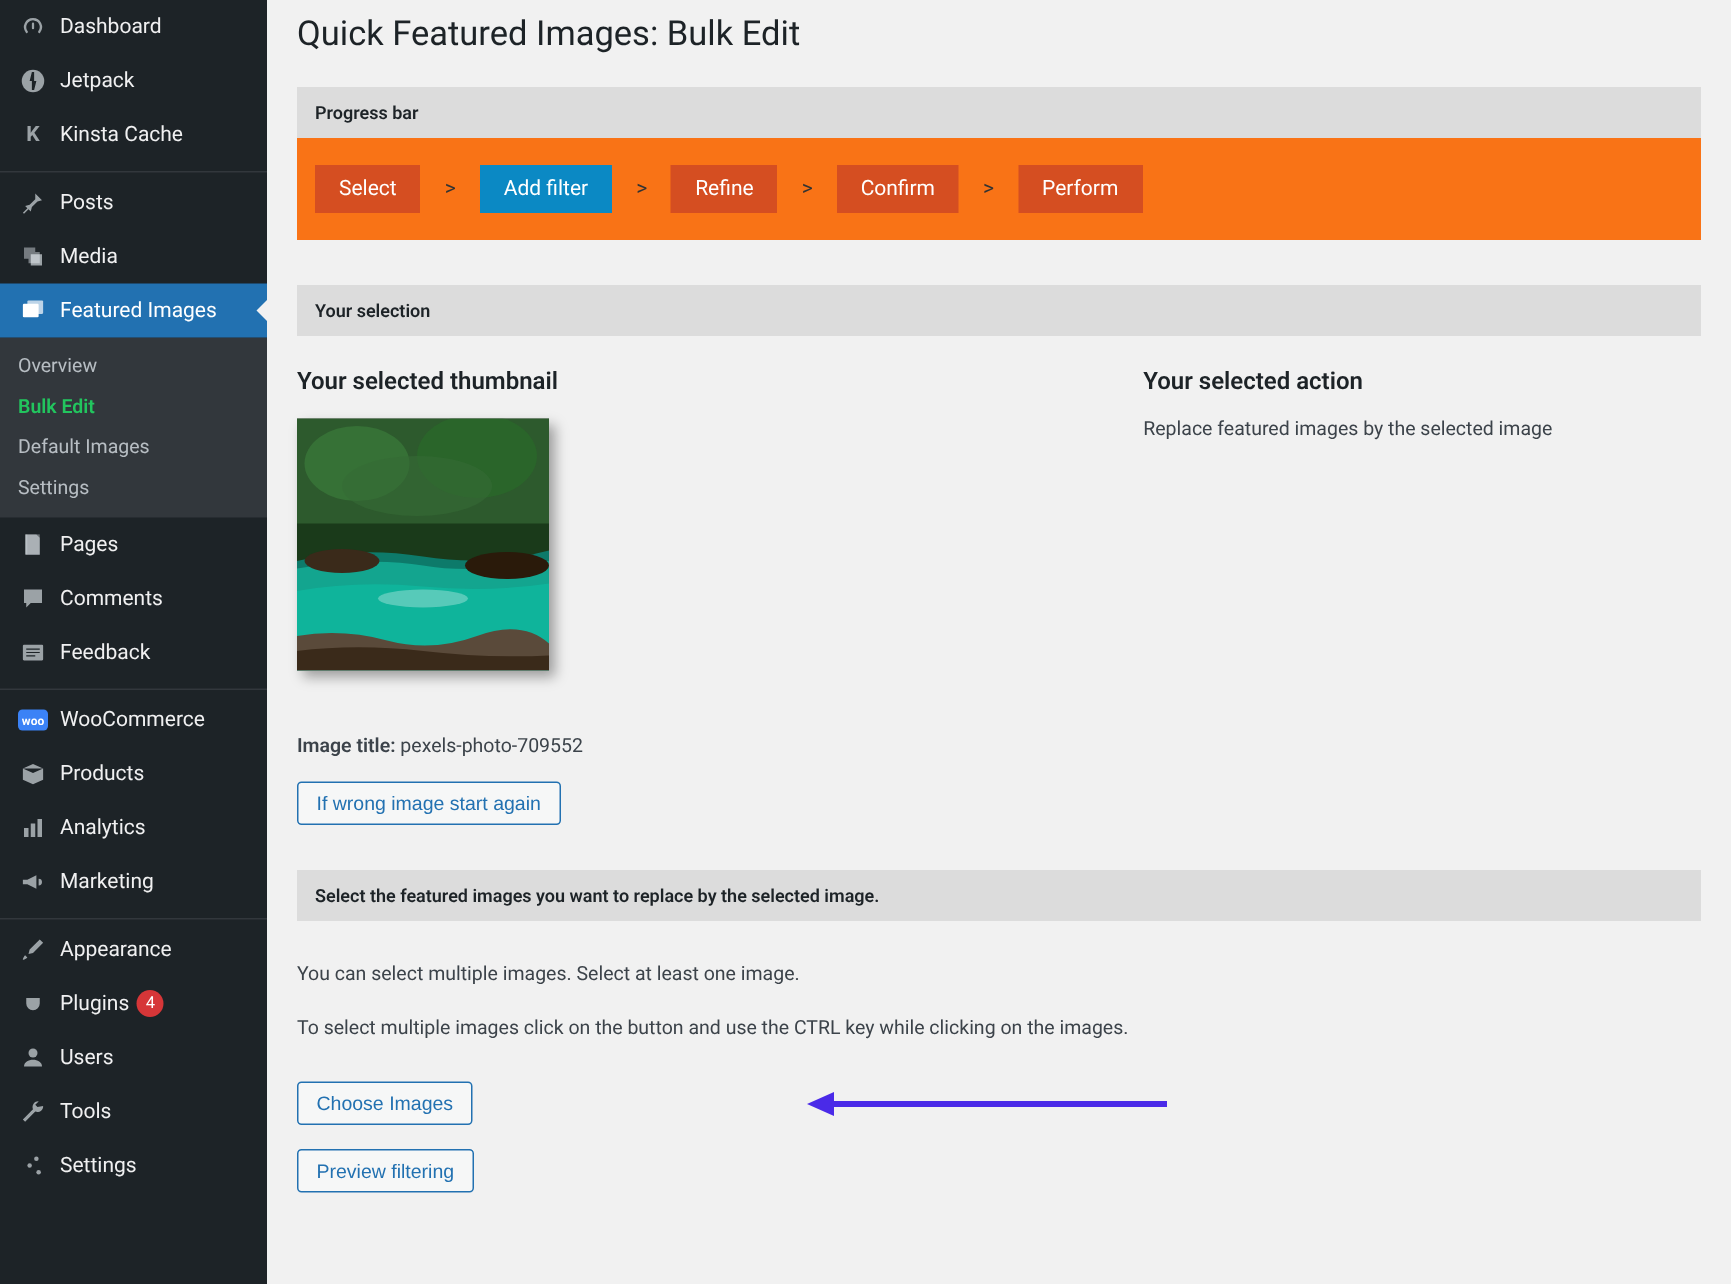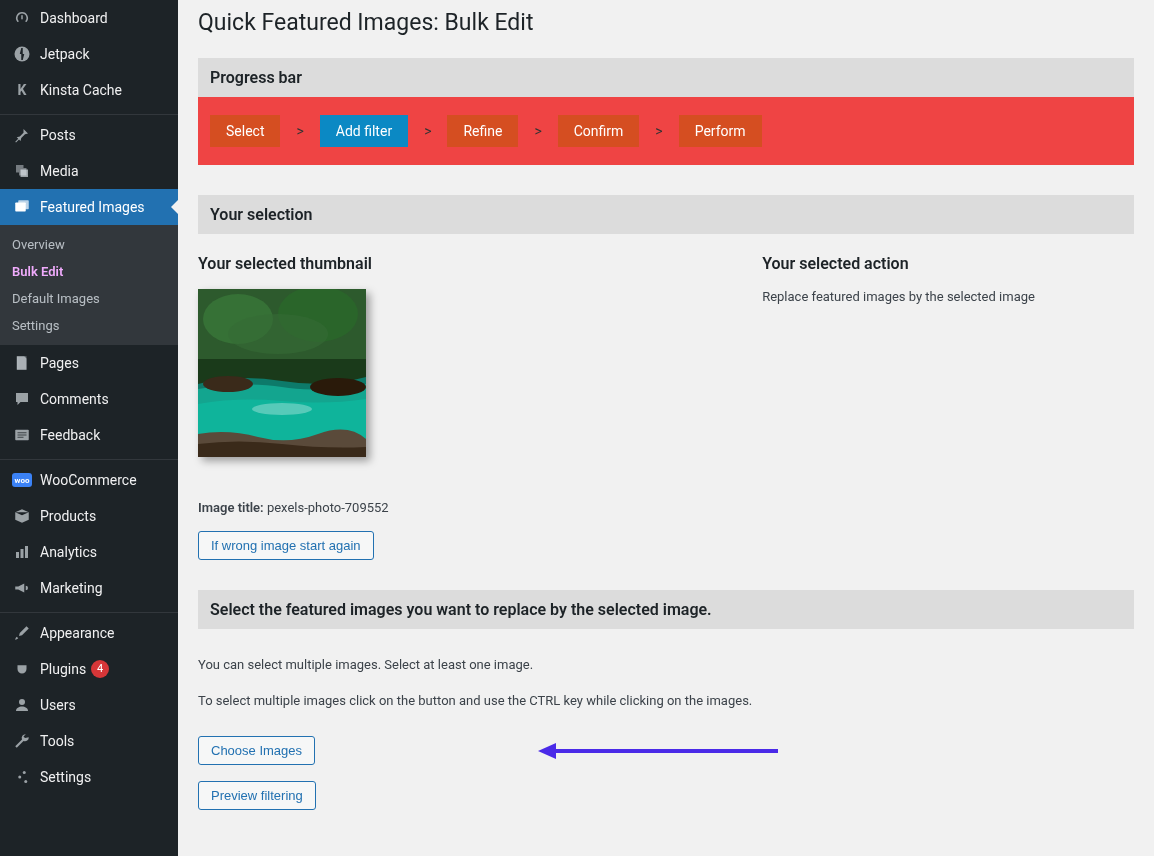--- a/index.html
+++ b/index.html
@@ -63,21 +63,21 @@
     .submenu {
       background: #32373c;
       padding: 6px 0;
     }
     .submenu-item {
       padding: 6px 12px;
       color: rgba(240,246,252,0.7);
       cursor: pointer;
       font-size: 13px;
     }
-    .submenu-item.active { color: #f0abfc; font-weight: 600; }
+    .submenu-item.active { color: #22c55e; font-weight: 600; }
     .badge {
       display: inline-block;
       min-width: 18px;
       height: 18px;
       background: #d63638;
       color: #fff;
       border-radius: 9px;
       font-size: 11px;
       line-height: 18px;
       text-align: center;
@@ -92,27 +92,27 @@
     .page-title {
       font-size: 23px;
       font-weight: 400;
       color: #1d2327;
       padding: 9px 0 4px 0;
       margin-bottom: 18px;
     }
     .section-bar {
       background: #dcdcdc;
       padding: 10px 12px;
-      font-size: 16px;
+      font-size: 12px;
       font-weight: 600;
       color: #1d2327;
       margin-bottom: 0;
     }
     .progress-steps {
-      background: #ef4444;
+      background: #f97316;
       padding: 18px 12px;
       display: flex;
       align-items: center;
       gap: 10px;
       margin-bottom: 30px;
     }
     .step {
       background: #d54e21;
       color: #fff;
       padding: 8px 16px;

